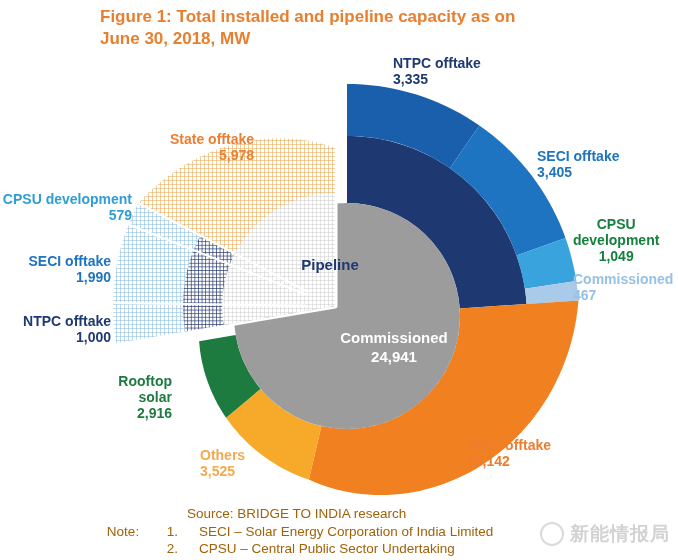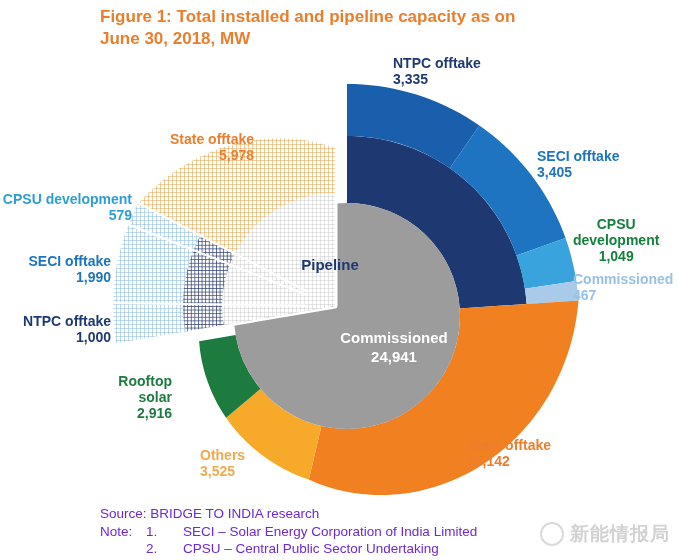--- a/index.html
+++ b/index.html
@@ -19,21 +19,21 @@
   #lbl-state-c{left:467px;top:437px;}
   #lbl-others-c{left:200px;top:447px;}
   #lbl-rooftop-c{right:506px;top:373px;}
   #lbl-ntpc-p{right:567px;top:313px;}
   #lbl-seci-p{right:567px;top:253px;}
   #lbl-cpsu-p{right:546px;top:191px;}
   #lbl-state-p{right:424px;top:131px;}
   #lbl-pipeline{left:236px;top:255px;width:120px;font-size:15px;line-height:19px;padding-left:34px;}
   #lbl-commissioned{left:314px;top:328px;width:160px;font-size:15px;line-height:19px;}
   #footer{position:absolute;left:100px;top:505px;font-size:13.5px;line-height:17.5px;font-weight:400;}
-  .note-row{display:flex;}
+  .note-row{display:flex;gap:8px;}
   .note-col1{width:46px;}
   .note-col2{width:37px;}
   #watermark{position:absolute;right:8px;top:521px;display:flex;align-items:center;gap:6px;}
   #watermark .wm-circle{width:20px;height:20px;border:2px solid #DADADA;border-radius:50%;
                         display:inline-block;}
   #watermark .wm-text{font-size:19px;font-weight:700;letter-spacing:1px;}
 </style>
 </head>
 <body>
 
@@ -128,21 +128,21 @@
     <span>5,978</span>
   </div>
   <div class="lbl c" id="lbl-pipeline" style="color: rgb(30, 57, 114);">
     <span>Pipeline</span>
   </div>
   <div class="lbl c" id="lbl-commissioned" style="color: rgb(255, 255, 255);">
     <span>Commissioned</span>
     <span>24,941</span>
   </div>
 
-  <div id="footer" style="color: #6d28d9;">
+  <div id="footer" style="color: #a16207; text-align: center;">
     <div>Source: BRIDGE TO INDIA research</div>
     <div class="note-row">
       <span class="note-col1">Note:</span>
       <span class="note-col2">1.</span>
       <span>SECI – Solar Energy Corporation of India Limited</span>
     </div>
     <div class="note-row">
       <span class="note-col1"></span>
       <span class="note-col2">2.</span>
       <span>CPSU – Central Public Sector Undertaking</span>

